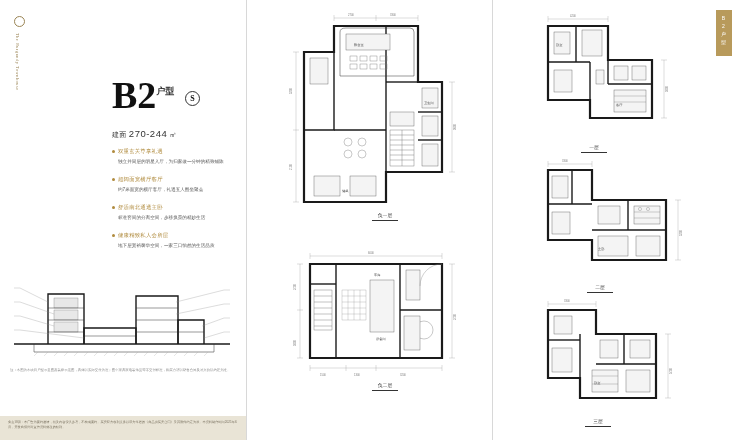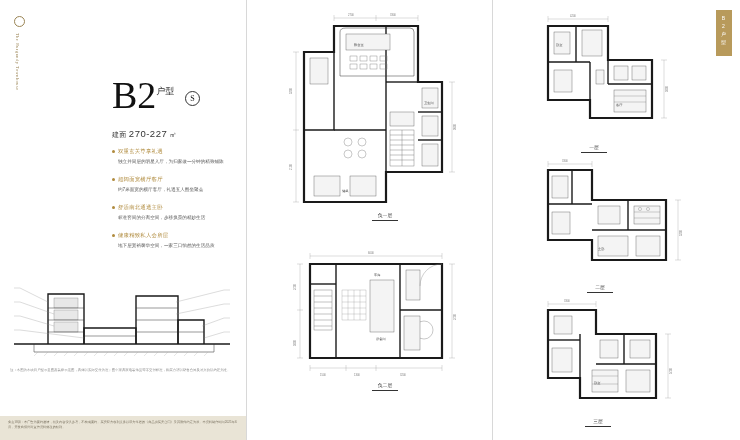--- a/index.html
+++ b/index.html
@@ -25,21 +25,21 @@
   .logo .vtext{
     margin-top:6px;
     writing-mode:vertical-rl;
     font-size:4.2px;letter-spacing:.6px;color:#9a8454;
     font-family:"Liberation Serif", serif;
     line-height:7px;height:60px;
   }
   .title-block{position:absolute;left:112px;top:72px;}
   .btitle{
     font-family:"Liberation Serif", serif;
-    font-size:38px;line-height:38px;color:#111;font-weight:400;
+    font-size:38px;line-height:38px;color:#111;font-weight:700;
     letter-spacing:0px;
   }
   .btitle .sup{font-size:9px;vertical-align:super;letter-spacing:0;color:#333;}
   .bcircle{
     display:inline-block;width:13px;height:13px;border:1px solid #333;border-radius:50%;
     font-size:8px;line-height:13px;text-align:center;vertical-align:middle;margin-left:1px;
     font-family:"Liberation Serif", serif;
   }
   .area-line{
     margin-top:14px;font-size:7px;color:#333;letter-spacing:.3px;
@@ -106,21 +106,21 @@
       <div class="vtext">The Burgundy Townhouse</div>
     </div>
 
     <div class="title-block">
       <div class="btitle">
         <span>B2</span><span class="sup">户型</span>
         <span class="bcircle">S</span>
       </div>
       <div class="area-line">
         <span>建面</span>
-        <span class="big">270-227</span>
+        <span class="big">270-244</span>
         <span>㎡</span>
       </div>
     </div>
 
     <div class="features">
       <div class="feat">
         <div class="head">
             <span class="dot"></span>
             <span>双重玄关尊享礼遇</span>
           </div>

